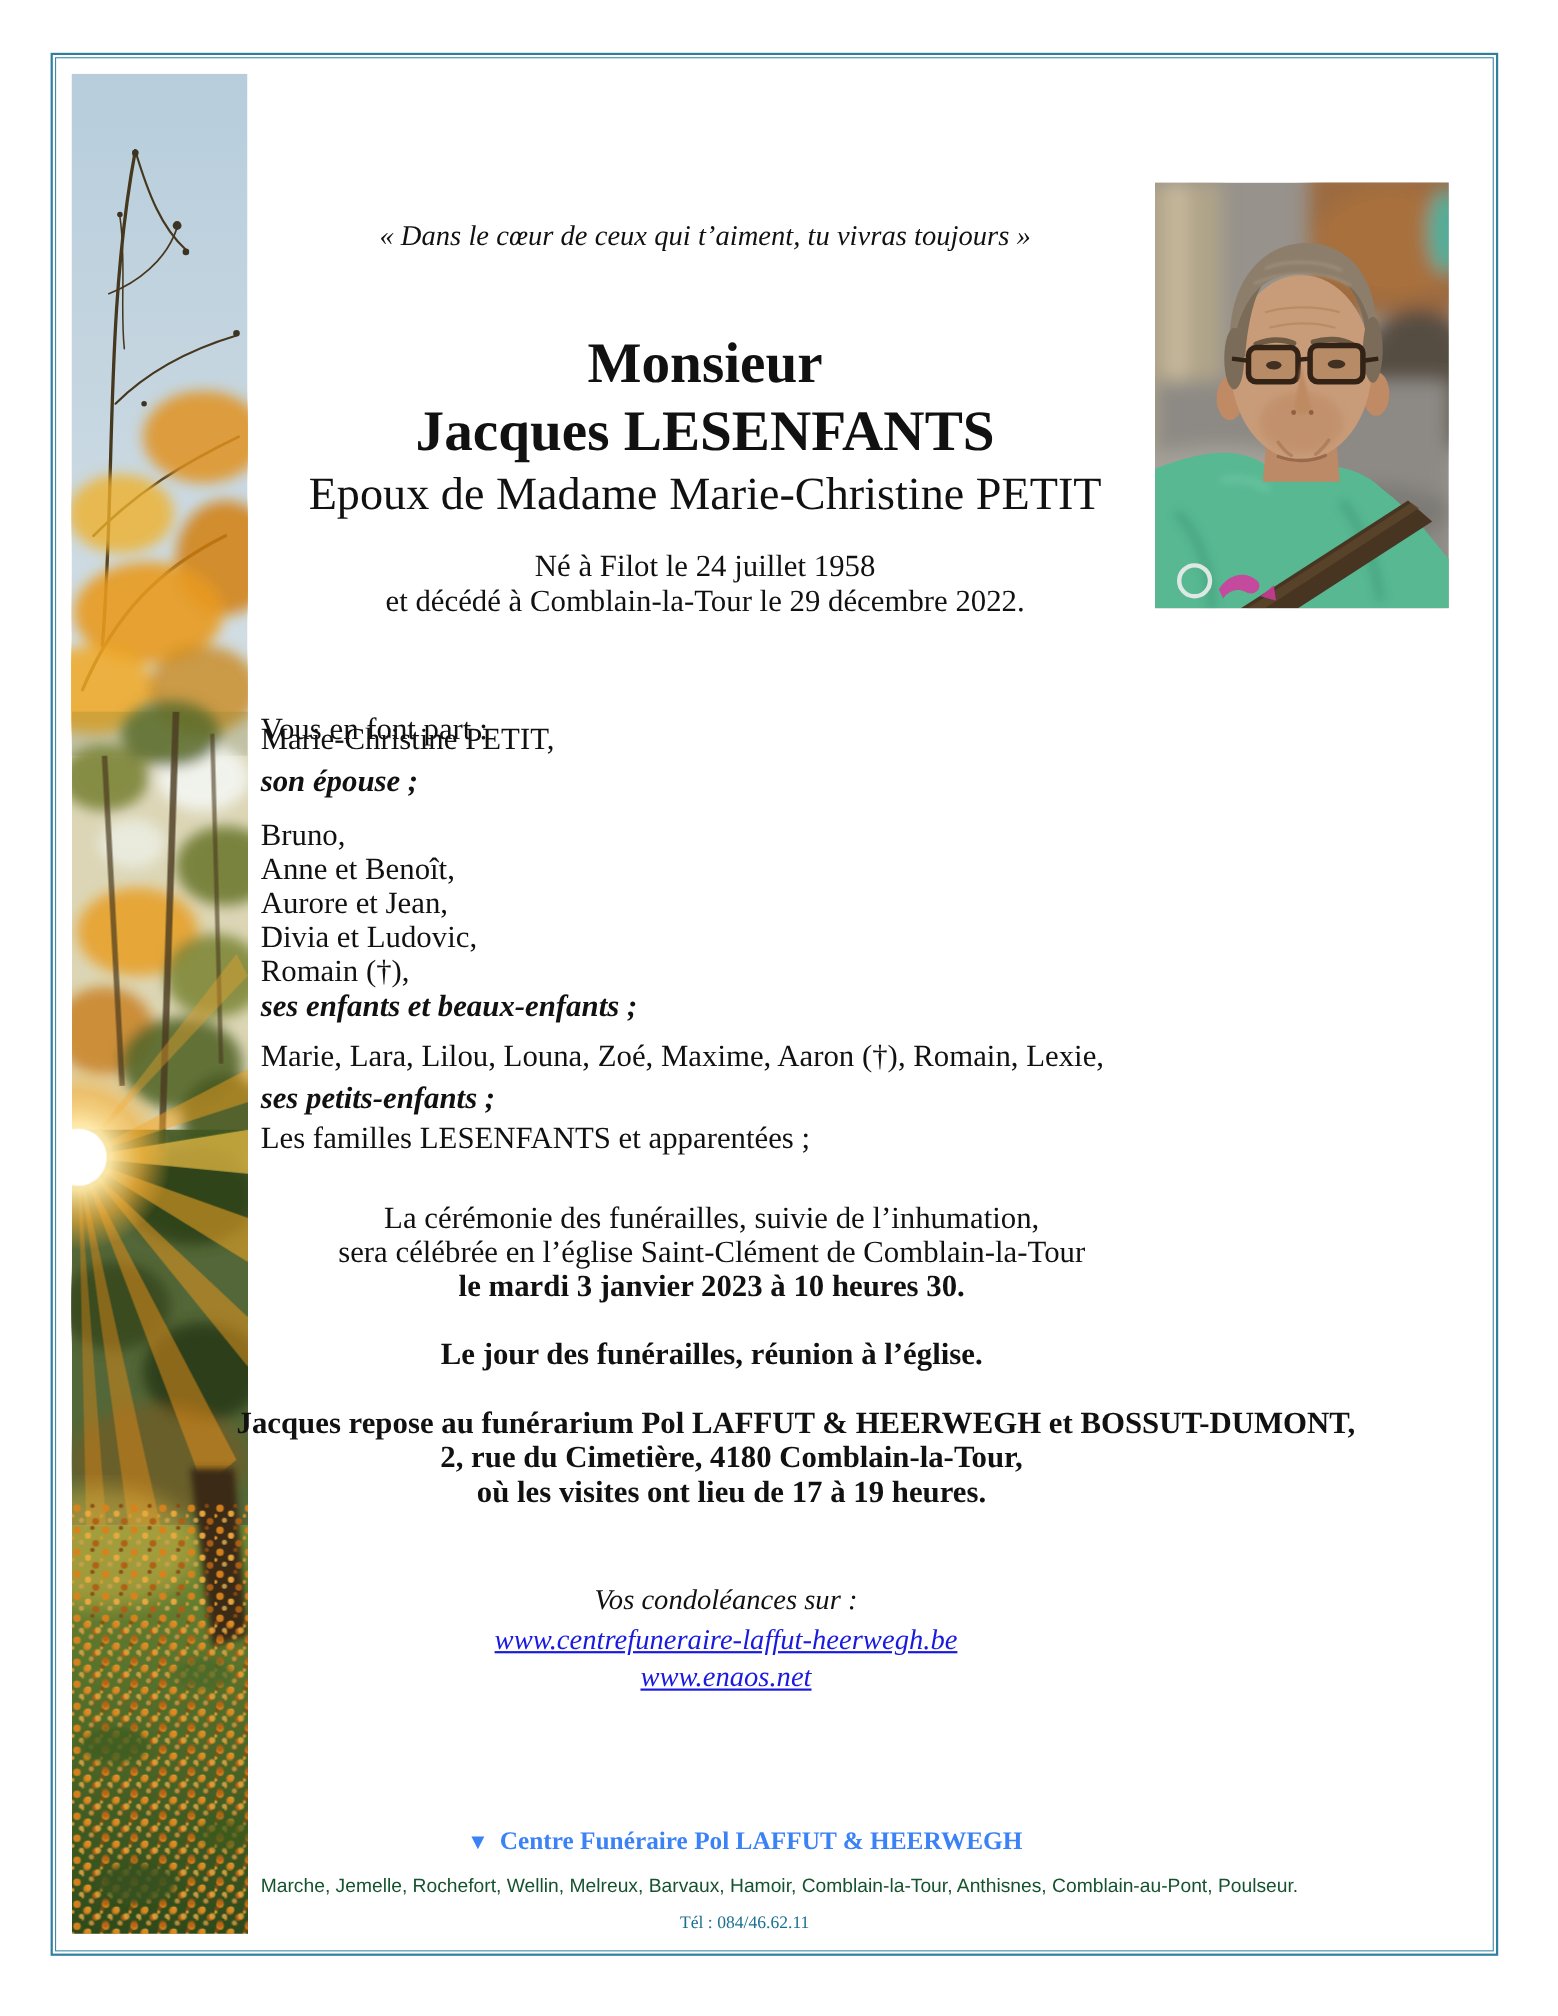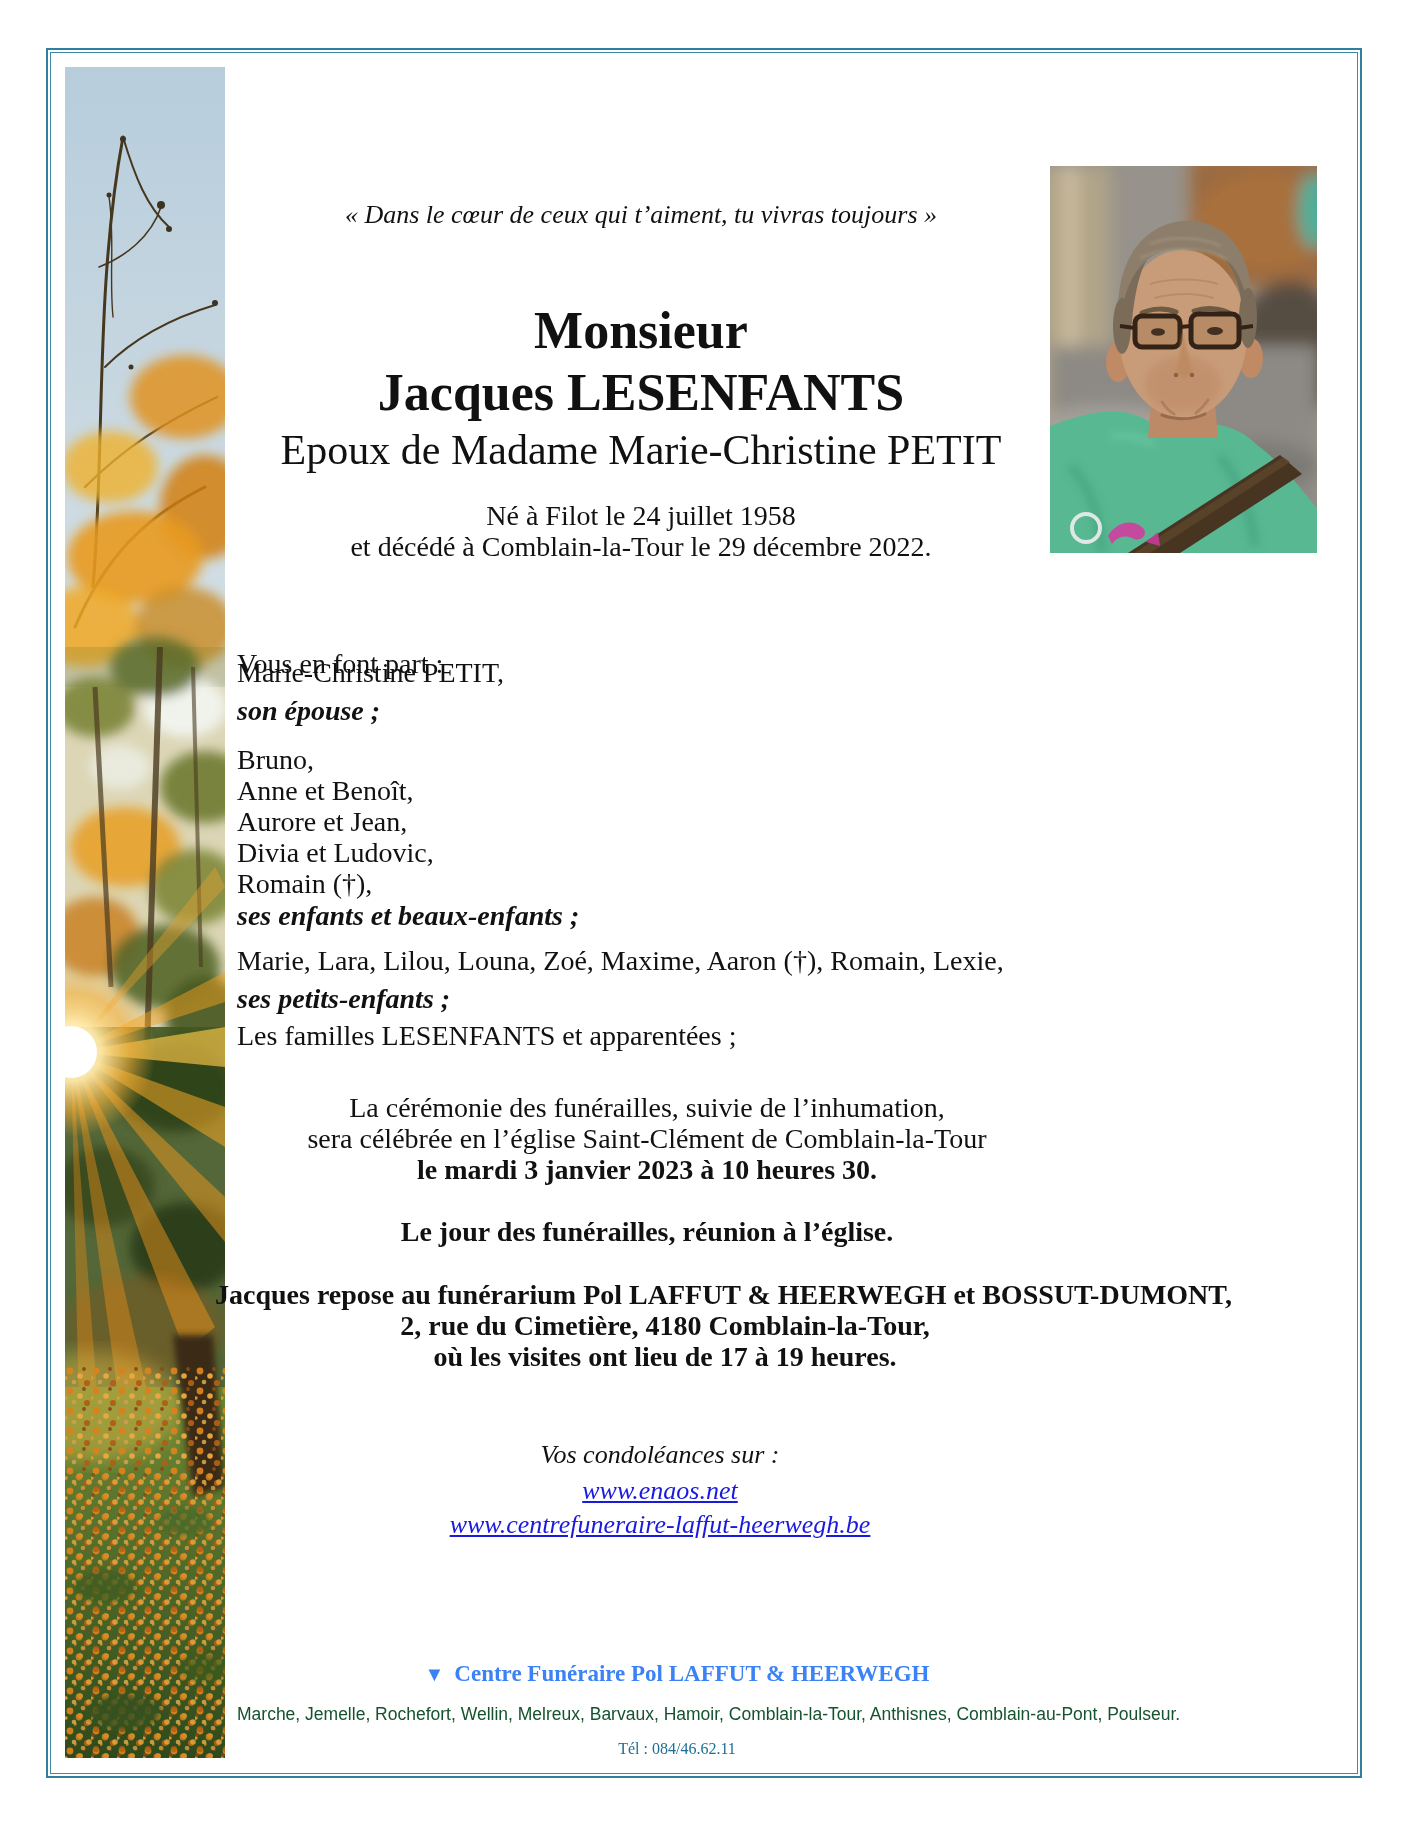--- a/index.html
+++ b/index.html
@@ -301,21 +301,21 @@
 <div class="t body bold center" style="left:237px;top:1216px;width:820px;">Le jour des funérailles, réunion à l’église.</div>
 
 <div class="t body bold center mline" style="left:215px;top:1279px;width:900px;">
   <div>Jacques repose au funérarium Pol LAFFUT &amp; HEERWEGH et BOSSUT-DUMONT,</div>
   <div>2, rue du Cimetière, 4180 Comblain-la-Tour,</div>
   <div>où les visites ont lieu de 17 à 19 heures.</div>
 </div>
 
 <div class="t condol center" style="left:237px;top:1440px;width:846px;">Vos condoléances sur :</div>
 <div class="t center" style="left:237px;top:1474px;width:846px;">
+  <a class="weblink" href="#">www.centrefuneraire-laffut-heerwegh.be</a>
   <a class="weblink" href="#">www.enaos.net</a>
-  <a class="weblink" href="#">www.centrefuneraire-laffut-heerwegh.be</a>
 </div>
 
 <div class="t footer-title center" style="left:237px;top:1661px;width:880px;">
   <span class="tri">▼</span><span>Centre Funéraire Pol LAFFUT &amp; HEERWEGH</span>
 </div>
 <div class="t footer-towns center" style="left:237px;top:1704px;width:880px;">Marche, Jemelle, Rochefort, Wellin, Melreux, Barvaux, Hamoir, Comblain-la-Tour, Anthisnes, Comblain-au-Pont, Poulseur.</div>
 <div class="t footer-tel center" style="left:237px;top:1740px;width:880px;">Tél : 084/46.62.11</div>
 
 </body></html>

